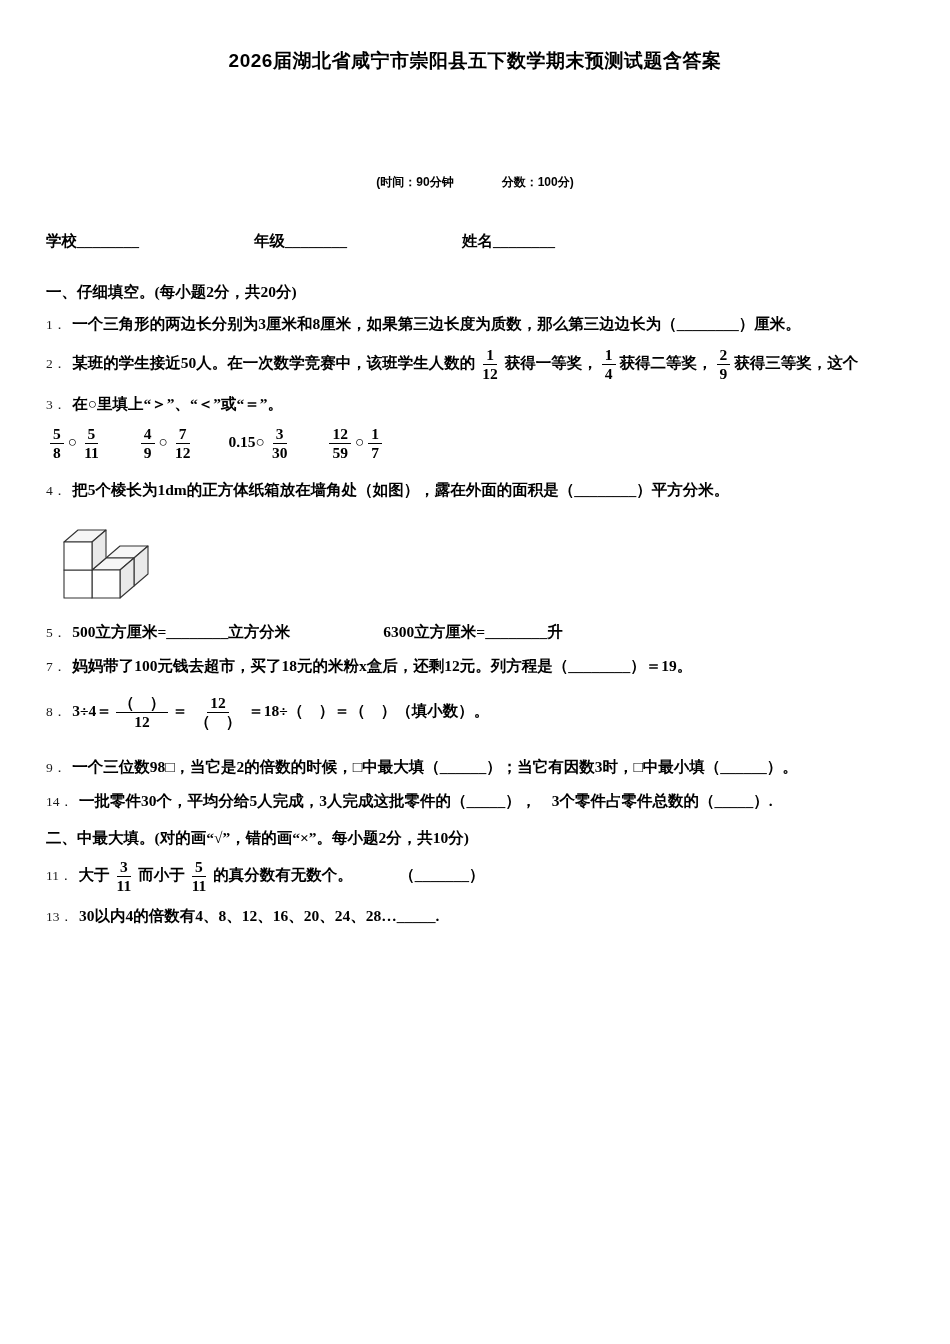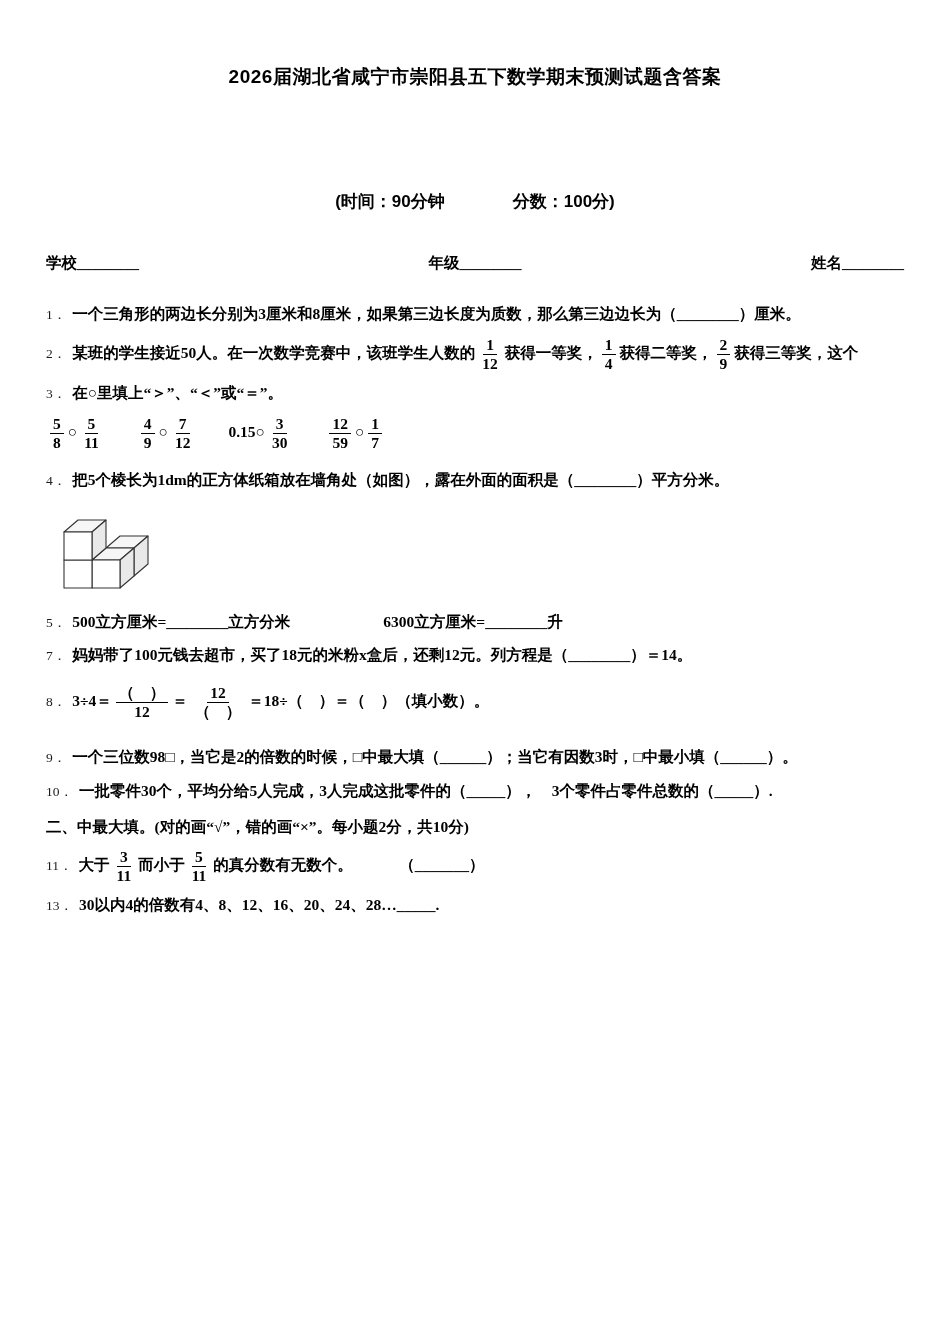--- a/index.html
+++ b/index.html
@@ -1,32 +1,32 @@
 <!DOCTYPE html>
 <html><head>
 <meta charset="utf-8">
 <style>
   html,body{margin:0;padding:0;background:#ffffff;}
   .page{
     width:950px;height:944px;box-sizing:border-box;
-    padding:64px 46px 0 46px;
+    padding:48px 46px 0 46px;
     background:#fff;color:#000;overflow:hidden;
     font-family:"Liberation Serif","DejaVu Serif",serif;
   }
   .title{
     font-family:"Liberation Sans","DejaVu Sans",sans-serif;
     font-size:19px;font-weight:bold;text-align:center;
     margin:0 0 100px 0;letter-spacing:0.5px;
   }
   .info{
     font-family:"Liberation Sans","DejaVu Sans",sans-serif;
-    font-size:17px;font-weight:bold;text-align:center;margin:0 0 40px 0;
+    font-size:12px;font-weight:bold;text-align:center;margin:0 0 40px 0;
   }
   .fields{
-    display:flex;justify-content:space-between;gap:48px;
+    display:flex;justify-content:flex-start;gap:115px;
     font-size:15.5px;font-weight:bold;margin:0 0 28px 0;
   }
   .sec{font-size:15.5px;font-weight:bold;margin:12px 0 4px 0;line-height:1.5;}
   .q{font-size:15.5px;font-weight:bold;margin:9px 0;line-height:1.6;}
   .q-cont{font-size:15.5px;font-weight:bold;margin:6px 0 9px 0;line-height:1.6;}
   .qnum{font-weight:normal;font-size:13.5px;color:#1c1c1c;margin-right:6px;}
   .gap-lg{margin-top:24px;}
   .gap-md{margin-top:16px;}
   .frac{
     display:inline-flex;flex-direction:column;align-items:center;
@@ -45,20 +45,21 @@
   <h1 class="title">2026届湖北省咸宁市崇阳县五下数学期末预测试题含答案</h1>
 
   <div class="info">(时间：90分钟　　　　分数：100分)</div>
 
   <div class="fields">
     <span>学校________</span>
     <span>年级________</span>
     <span>姓名________</span>
   </div>
 
+  <div class="sec">一、仔细填空。(每小题2分，共20分)</div>
 
   <div class="q">
     <span class="qnum">1．</span><span class="qtext">一个三角形的两边长分别为3厘米和8厘米，如果第三边长度为质数，那么第三边边长为（________）厘米。</span>
   </div>
 
   <div class="q">
     <span class="qnum">2．</span><span class="qtext">某班的学生接近50人。在一次数学竞赛中，该班学生人数的<span class="frac">
           <span class="fn">1</span>
           <span class="fd">12</span>
         </span>获得一等奖，<span class="frac">
@@ -121,39 +122,39 @@
       </g>
     </svg>
   </div>
 
   <div class="q gap-md">
     <span class="qnum">5．</span><span class="qtext">500立方厘米=________立方分米　　　　　　6300立方厘米=________升</span>
   </div>
 
 
   <div class="q">
-    <span class="qnum">7．</span><span class="qtext">妈妈带了100元钱去超市，买了18元的米粉x盒后，还剩12元。列方程是（________）＝14。</span>
+    <span class="qnum">7．</span><span class="qtext">妈妈带了100元钱去超市，买了18元的米粉x盒后，还剩12元。列方程是（________）＝19。</span>
   </div>
 
   <div class="q gap-md">
     <span class="qnum">8．</span><span class="qtext">3÷4＝<span class="frac">
           <span class="fn">（　）</span>
           <span class="fd">12</span>
         </span>＝<span class="frac">
           <span class="fn">12</span>
           <span class="fd">（　）</span>
         </span>＝18÷（　）＝（　）（填小数）。</span>
   </div>
 
   <div class="q gap-lg">
     <span class="qnum">9．</span><span class="qtext">一个三位数98□，当它是2的倍数的时候，□中最大填（______）；当它有因数3时，□中最小填（______）。</span>
   </div>
 
   <div class="q">
-    <span class="qnum">10．</span><span class="qtext">一批零件30个，平均分给5人完成，3人完成这批零件的（_____），　3个零件占零件总数的（_____）.</span>
+    <span class="qnum">14．</span><span class="qtext">一批零件30个，平均分给5人完成，3人完成这批零件的（_____），　3个零件占零件总数的（_____）.</span>
   </div>
 
   <div class="sec">二、中最大填。(对的画“√”，错的画“×”。每小题2分，共10分)</div>
 
   <div class="q">
     <span class="qnum">11．</span><span class="qtext">大于<span class="frac">
           <span class="fn">3</span>
           <span class="fd">11</span>
         </span>而小于<span class="frac">
           <span class="fn">5</span>

